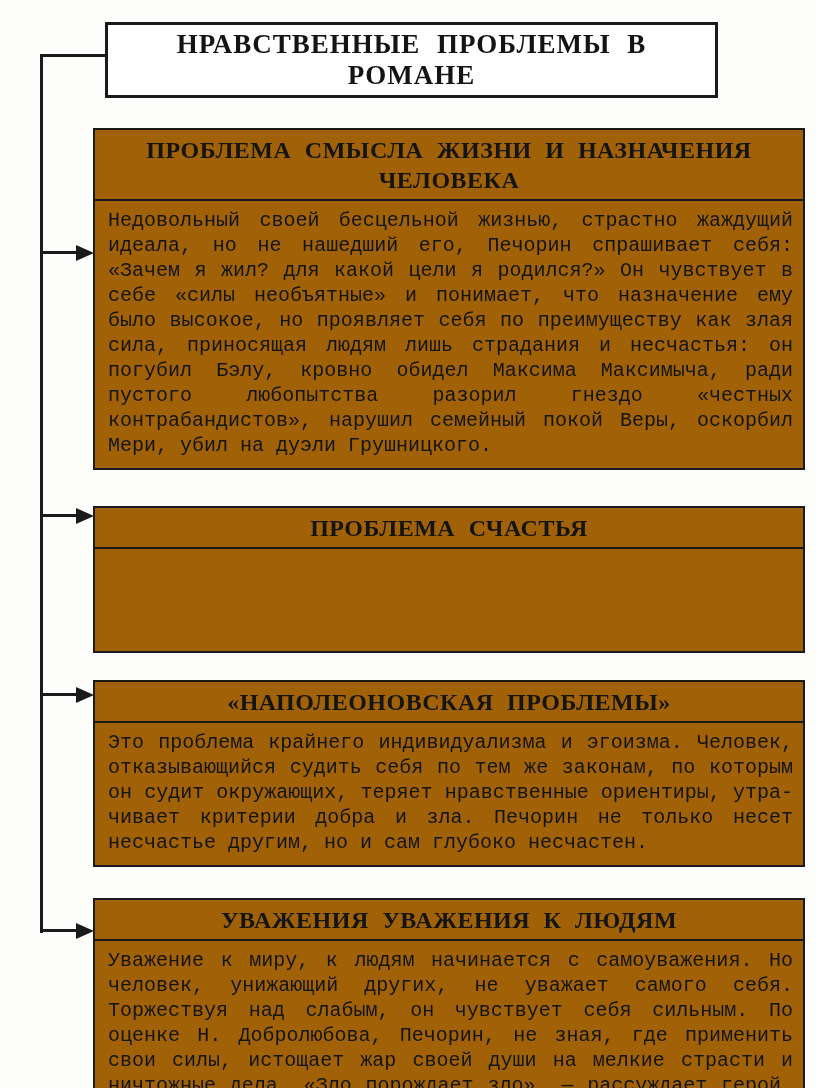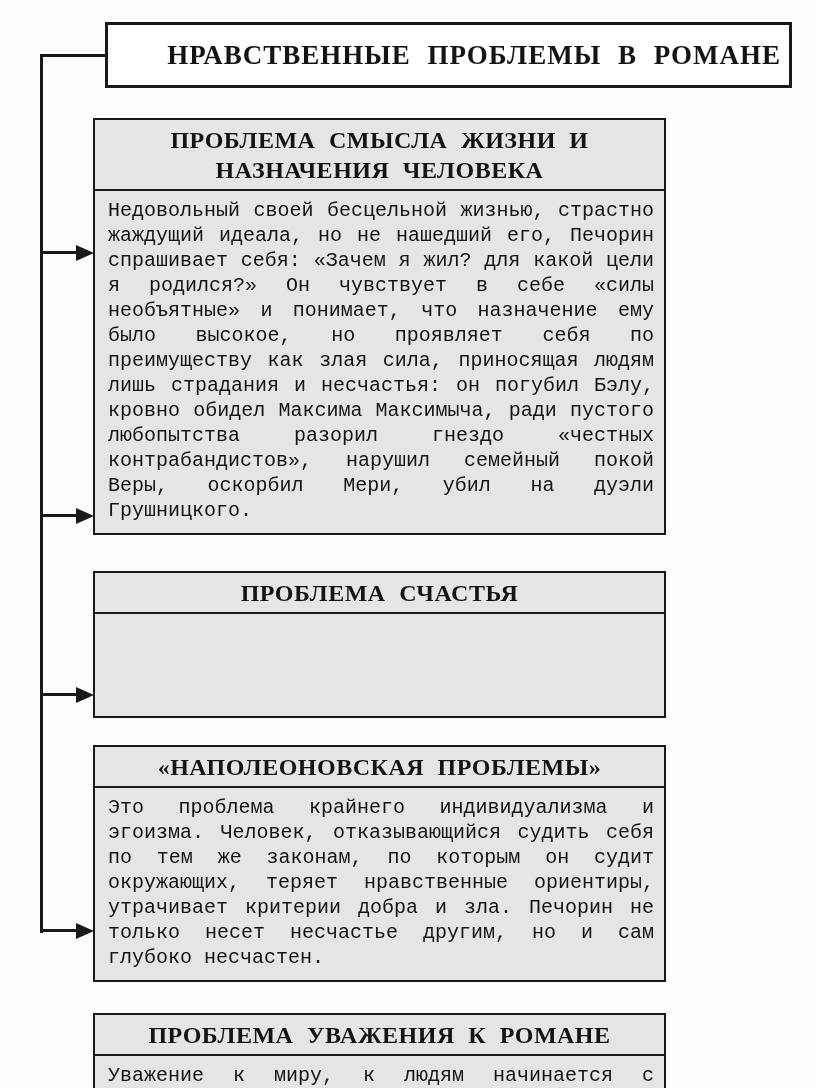--- a/index.html
+++ b/index.html
@@ -12,46 +12,46 @@
     color: #141414;
     font-family: "Liberation Serif", "DejaVu Serif", serif;
     overflow: hidden;
   }
 
   
   .title-box {
     position: relative;
     box-sizing: border-box;
     margin: 22px 0 0 105px;
-    width: 687px;
+    width: 613px;
     min-height: 66px;
     border: 3px solid #1a1a1a;
     background: #ffffff;
     display: flex;
     align-items: center;
-    justify-content: flex-end;
+    justify-content: flex-start;
     z-index: 2;
   }
   .title-text {
     font-size: 27px;
     font-weight: bold;
     letter-spacing: 1px;
     word-spacing: 9px;
     text-align: center;
     padding: 4px 8px;
   }
 
   
   .section-box {
     position: relative;
     box-sizing: border-box;
     margin-left: 93px;
-    width: 573px;
+    width: 712px;
     border: 2px solid #1a1a1a;
-    background: #e5e5e5;
+    background: #a16207;
     z-index: 2;
   }
   .gap-a { margin-top: 30px; }
   .gap-b { margin-top: 36px; }
   .gap-c { margin-top: 27px; }
   .gap-d { margin-top: 31px; }
   .h-box2 { min-height: 297px; }
   .h-box3 { min-height: 147px; }
   .h-box4 { min-height: 170px; }
   .h-box5 { min-height: 240px; }
@@ -143,17 +143,17 @@
   <div class="section-box gap-b h-box3">
     <div class="section-heading">ПРОБЛЕМА СЧАСТЬЯ</div>
   </div>
 
   <div class="section-box gap-c h-box4">
     <div class="section-heading">«НАПОЛЕОНОВСКАЯ ПРОБЛЕМЫ»</div>
     <div class="section-body">Это проблема крайнего индивидуализма и эгоизма. Человек, отказывающийся судить себя по тем же законам, по которым он судит окружающих, теряет нравственные ориентиры, утра­чивает критерии добра и зла. Печорин не только несет несчастье другим, но и сам глубоко несчастен.</div>
   </div>
 
   <div class="section-box gap-d h-box5">
-    <div class="section-heading">ПРОБЛЕМА УВАЖЕНИЯ К РОМАНЕ</div>
+    <div class="section-heading">УВАЖЕНИЯ УВАЖЕНИЯ К ЛЮДЯМ</div>
     <div class="section-body">Уважение к миру, к людям начинается с самоуважения. Но че­ловек, унижающий других, не уважает самого себя. Торжествуя над слабым, он чувствует себя сильным. По оценке Н. Добролю­бова, Печорин, не зная, где применить свои силы, истощает жар своей души на мелкие страсти и ничтожные дела. «Зло по­рождает зло», — рассуждает герой. «Я иногда сам себя презираю!.. Не оттого ли я презираю других?» Печорин ощущает свою нрав­ственную ущербность, он «сделался нравственным калекой».</div>
   </div>
 
 </div>
 
 </body></html>

